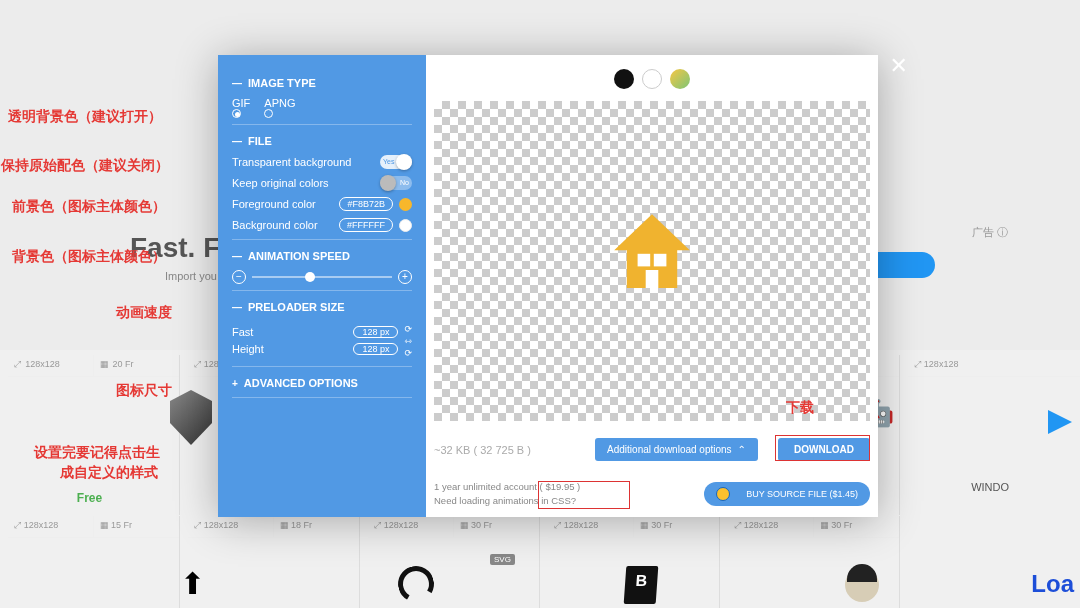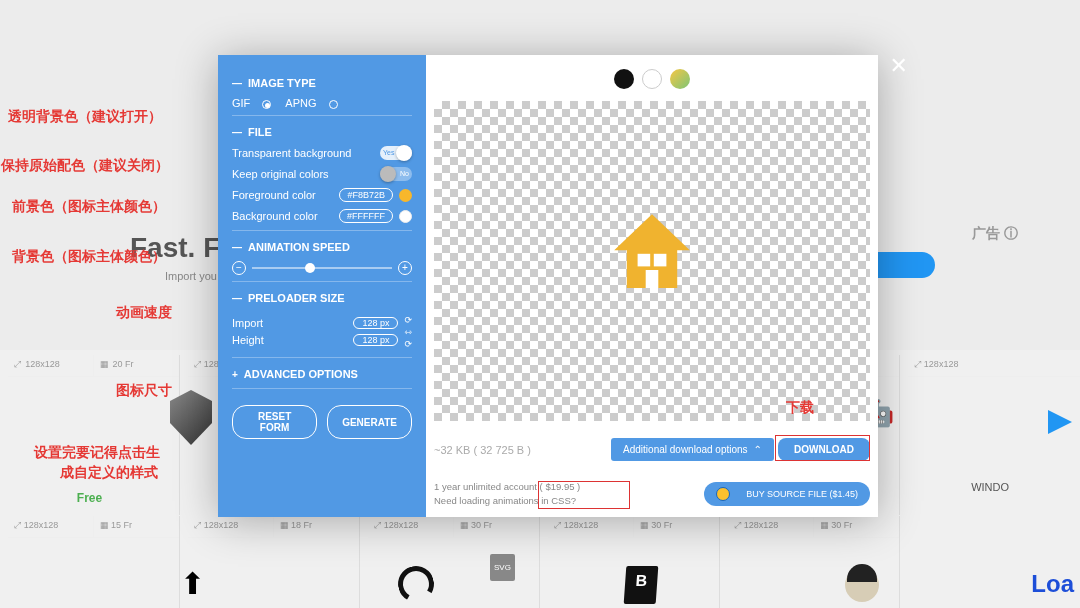--- a/index.html
+++ b/index.html
@@ -3,50 +3,50 @@
 <meta charset="utf-8">
 <style>
 * { margin:0; padding:0; box-sizing:border-box; font-family:Arial, sans-serif; }
 body { width:1080px; height:608px; overflow:hidden; background:#f0f0f0; position:relative; }
 
 .bg-header { height:350px; background:#ececec; }
 .bg-content { position:absolute; top:0; left:0; right:0; bottom:0; }
 .bg-hero { position:absolute; left:130px; top:232px; font-size:28px; color:#555; font-weight:bold; }
 .bg-hero-sub { position:absolute; left:165px; top:270px; font-size:11px; color:#888; }
 .bg-btn { position:absolute; left:850px; top:252px; width:85px; height:26px; background:#2196f3; border-radius:14px; }
-.bg-ad { position:absolute; left:972px; top:225px; font-size:14px; color:#999;font-weight:bold; }
+.bg-ad { position:absolute; left:972px; top:225px; font-size:11px; color:#999; }
 
 .bg-grid { position:absolute; left:0; top:355px; right:0; }
 .bg-row { display:flex; }
 .bg-cell { width:216px; height:160px; border-right:1px solid #ddd; position:relative; }
 .bg-cell-top { display:flex; height:22px; font-size:9px; color:#999; border-bottom:1px solid #eee;margin-left:8px; }
 .bg-cell-dim { flex:1; padding:4px 6px; border-right:1px solid #eee; }
 .bg-cell-fr { flex:1; padding:4px 6px; }
 .bg-cell-title { text-align:center; font-size:11px; color:#555; margin-top:88px; }
 .bg-cell-free { text-align:center; font-size:12px; color:#4caf50; font-weight:bold; margin-top:2px; }
 .bg-shield { position:absolute; left:170px; top:390px; width:42px; height:55px; background:linear-gradient(135deg,#888,#333); clip-path:polygon(50% 0,100% 20%,100% 60%,50% 100%,0 60%,0 20%); }
 .bg-android { position:absolute; right:185px; top:398px; color:#8bc34a; font-size:26px; }
 .bg-arrow1 { position:absolute; left:180px; top:566px; color:#000; font-size:30px; }
 .bg-circle2 { position:absolute; left:398px; top:566px; width:36px; height:36px; border:5px solid #111; border-radius:50%; border-bottom-color:transparent; transform:rotate(-15deg); }
 .bg-b2 { position:absolute; left:625px; top:566px; width:32px; height:38px; background:#111; color:#fff; text-align:center; line-height:30px; font-weight:bold; transform:skewX(-4deg); border-radius:2px; }
 .bg-face { position:absolute; left:845px; top:568px; width:34px; height:34px; background:#d7cdb6; border-radius:50%; }
 .bg-face::after{ content:""; position:absolute; left:2px; top:-4px; width:30px; height:18px; background:#222; border-radius:15px 15px 0 0; }
-.svg-badge { position:absolute; left:490px; top:554px; background:#888; color:#fff; font-size:8px; padding:9px 4px; border-radius:2px; }
+.svg-badge { position:absolute; left:490px; top:554px; background:#888; color:#fff; font-size:8px; padding:1px 4px; border-radius:2px; }
 .loa-text { position:absolute; right:6px; top:570px; font-size:24px; font-weight:bold; color:#1d4ed8; }
 .bg-blue { position:absolute; right:8px; top:410px; width:24px; height:24px; background:#2196f3; clip-path:polygon(0 0,100% 50%,0 100%);}
 .bg-row2 { position:absolute; left:0; top:516px; right:0; display:flex; }
 
 .modal { position:absolute; left:218px; top:55px; width:660px; height:462px; background:#fff; display:flex; box-shadow:0 4px 40px rgba(0,0,0,0.3); }
 .sidebar { width:208px; background:#5199e4; color:#fff; font-size:11px; padding:12px 14px; }
 .section-header { display:flex; align-items:center; gap:6px; margin-top:10px; margin-bottom:8px; font-weight:bold; }
 .collapse-icon { font-size:10px; cursor:pointer; }
 .hr-line { border:none; border-top:1px solid rgba(255,255,255,0.3); margin:6px 0; }
 
 .radio-row { display:flex; gap:14px; margin-bottom:4px; font-size:11px; }
-.radio-opt { display:flex; align-items:flex-end; gap:12px; cursor:pointer; }
+.radio-opt { display:flex; align-items:flex-start; gap:0; cursor:pointer;flex-direction:column; }
 .radio-dot { width:9px; height:9px; border:1px solid #fff; border-radius:50%; display:inline-block; }
 .radio-dot.on::after{ content:""; display:block; width:5px; height:5px; background:#fff; border-radius:50%; margin:2px;}
 
 .opt-row { display:flex; justify-content:space-between; align-items:center; margin:7px 0; }
 .toggle { width:32px; height:14px; background:rgba(255,255,255,0.35); border-radius:8px; position:relative; cursor:pointer; font-size:7px; color:#fff; line-height:14px; }
 .toggle.on { background:rgba(255,255,255,0.85); color:#5199e4; text-align:left; padding-left:3px; }
 .toggle.on::after{ content:""; position:absolute; right:0; top:-1px; width:16px; height:16px; background:#fff; border-radius:50%; box-shadow:0 1px 3px rgba(0,0,0,0.3); }
 .toggle.off { text-align:right; padding-right:3px; }
 .toggle.off::after{ content:""; position:absolute; left:0; top:-1px; width:16px; height:16px; background:#bbb; border-radius:50%; box-shadow:0 1px 3px rgba(0,0,0,0.3); }
 
@@ -74,24 +74,24 @@
 .palette { position:absolute; top:14px; left:0; right:0; display:flex; justify-content:center; gap:8px; }
 .pal-dot { width:20px; height:20px; border-radius:50%; cursor:pointer; }
 .pal-white { background:#fff; border:1px solid #ccc; }
 .pal-black { background:#111; }
 .pal-grad { background:linear-gradient(135deg,#f7c744,#7cc576); }
 
 .house-icon { position:absolute; left:50%; top:50%; transform:translate(-50%,-60%); }
 
 .close-x { position:absolute; right:-30px; top:-2px; color:#fff; font-size:22px; cursor:pointer; }
 
-.preview-footer1 { position:absolute; left:8px; right:8px; bottom:56px; display:flex; align-items:center; gap:4px; }
+.preview-footer1 { position:absolute; left:8px; right:8px; bottom:56px; display:flex; align-items:center; gap:20px; }
 .size-info { color:#aaa; font-size:11px; flex:1; }
 .dl-opts { background:#5199e4; color:#fff; border:none; padding:6px 12px; border-radius:3px; font-size:10px; cursor:pointer; display:flex; align-items:center; gap:6px;}
-.dl-btn { background:#5199e4; color:#fff; border:none; padding:6px 16px; border-radius:8px; font-size:10px; cursor:pointer; font-weight:bold; }
+.dl-btn { background:#5199e4; color:#fff; border:none; padding:6px 16px; border-radius:3px; font-size:10px; cursor:pointer; font-weight:bold; }
 .red-box1{ border:1px solid #d33; position:absolute; right:8px; bottom:56px; width:95px; height:26px; pointer-events:none;}
 .red-box2{ border:1px solid #d33; position:absolute; left:320px; bottom:8px; width:92px; height:28px; pointer-events:none;}
 
 .preview-footer2 { position:absolute; left:8px; right:8px; bottom:10px; display:flex; align-items:center; }
 .account-text { font-size:9.5px; color:#888; line-height:1.4; flex:1; }
 .buy-src { background:#5199e4; color:#fff; border:none; padding:5px 12px; border-radius:12px; font-size:9px; cursor:pointer; display:flex; align-items:center; gap:16px;margin-left:29px; }
 .buy-src .coin{ width:14px; height:14px; border-radius:50%; background:#fbc02d; border:1px solid #1565c0; }
 
 .anno { position:absolute; color:#e53935; font-size:14px; font-weight:bold; white-space:nowrap; }
 
@@ -256,21 +256,21 @@
     </div>
 
     <hr class="hr-line">
     <div class="section-header">
       <span class="collapse-icon">—</span>
       <span>PRELOADER SIZE</span>
     </div>
     <div style="display:flex; align-items:center; gap:6px;">
       <div style="flex:1">
         <div class="dim-row">
-          <span>Import</span>
+          <span>Fast</span>
           <span class="dim-pill">128 px</span>
         </div>
         <div class="dim-row">
           <span>Height</span>
           <span class="dim-pill">128 px</span>
         </div>
       </div>
       <div class="dim-icons">
         <span>⟳</span>
         <span>⇿</span>
@@ -278,24 +278,20 @@
       </div>
     </div>
 
     <hr class="hr-line">
     <div class="section-header">
       <span class="collapse-icon">+</span>
       <span>ADVANCED OPTIONS</span>
     </div>
     <hr class="hr-line">
 
-    <div class="btn-row">
-      <button class="btn-outline">RESET FORM</button>
-      <button class="btn-outline">GENERATE</button>
-    </div>
   </div>
 
   <div class="preview-area">
     <div class="palette">
       <div class="pal-dot pal-black"></div>
       <div class="pal-dot pal-white"></div>
       <div class="pal-dot pal-grad"></div>
     </div>
     <div class="checker">
       <svg class="house-icon" width="90" height="90" viewBox="0 0 100 100">

